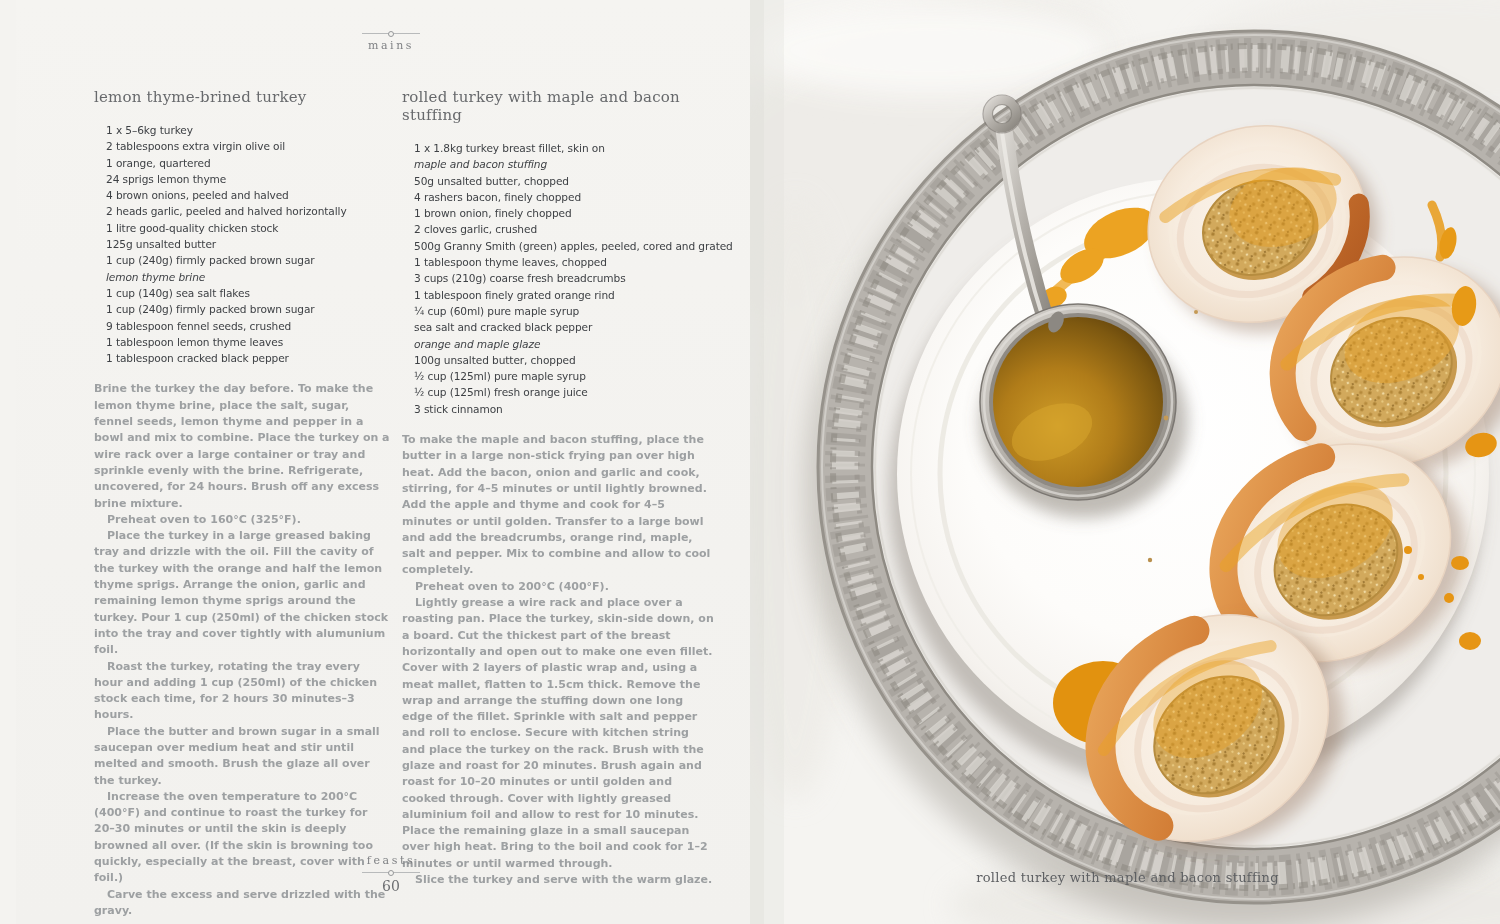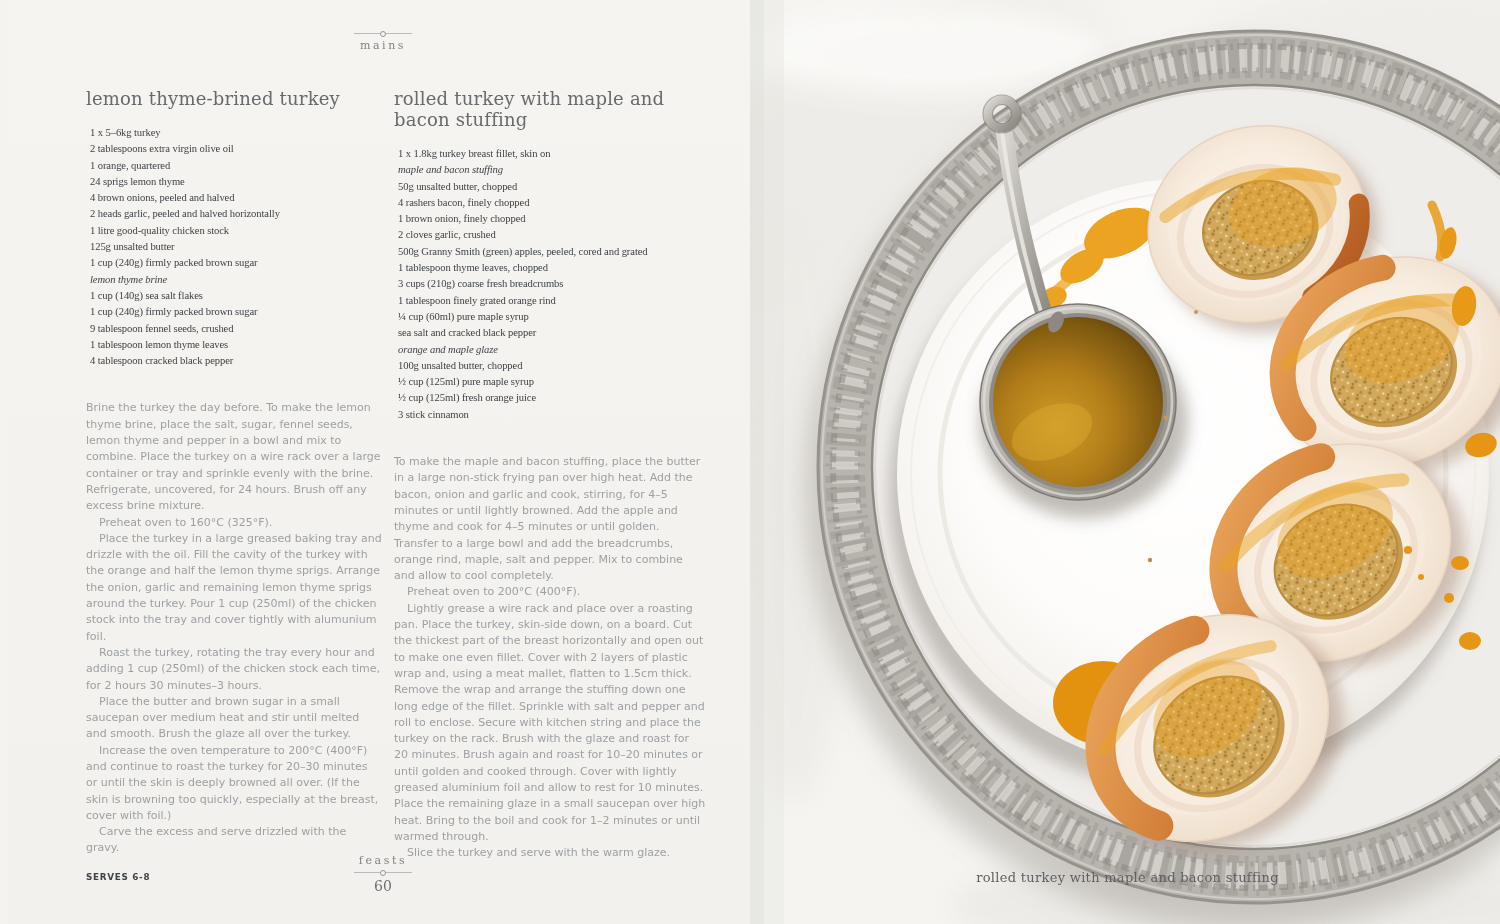--- a/index.html
+++ b/index.html
@@ -3,45 +3,45 @@
 <meta charset="utf-8">
 <style>
   html,body{margin:0;padding:0;}
   body{
     width:1500px;height:924px;position:relative;overflow:hidden;
     background:#f4f3f0;
     font-family:"DejaVu Sans","Liberation Sans",sans-serif;
   }
   .spread{position:absolute;inset:0;}
   .page{position:absolute;top:0;height:924px;}
-  .page-left{left:8px;width:750px;background:linear-gradient(180deg,#f5f4f1 0%,#f3f2ef 60%,#f2f1ee 100%);padding-left:28px;}
+  .page-left{left:16px;width:750px;background:linear-gradient(180deg,#f5f4f1 0%,#f3f2ef 60%,#f2f1ee 100%);padding-left:28px;}
   .page-left::after{content:'';position:absolute;right:0;top:0;width:30px;height:100%;
     background:linear-gradient(90deg,rgba(0,0,0,0) 0%,rgba(120,115,108,0.07) 100%);}
   .page-right{left:750px;width:750px;}
 
   
   .running-head,.page-footer{position:absolute;left:275px;width:200px;text-align:center;color:#85878a;}
   .running-head{top:28px;}
   .page-footer{top:854px;}
   .rh-label,.ft-label{font-family:"DejaVu Serif","Liberation Serif",serif;font-size:11px;letter-spacing:2.6px;color:#7f8184;}
   .orn{position:relative;width:58px;height:1px;background:#b8babb;margin:5px auto;}
   .orn .dot{position:absolute;left:50%;top:50%;transform:translate(-50%,-50%);
     width:4px;height:4px;border:1px solid #96989a;border-radius:50%;background:#f4f3f0;display:block;}
   .page-num{font-family:"DejaVu Serif","Liberation Serif",serif;font-size:14px;color:#6d6f72;margin-top:3px;}
 
   
   .recipe{position:absolute;top:88px;}
   .col1{left:78px;width:296px;}
   .col2{left:386px;width:312px;}
   .recipe-title{font-family:"DejaVu Serif","Liberation Serif",serif;font-weight:400;
-    font-size:18px;color:#67696c;letter-spacing:0.2px;margin:0 0 16px 0;}
-  .ingredients{margin:4px;font-family:Liberation Serif, serif;}
+    font-size:15px;color:#67696c;letter-spacing:0.2px;margin:0 0 16px 0;}
+  .ingredients{margin:12px;}
   .ing{font-size:10.6px;line-height:16.3px;color:#3e4145;letter-spacing:-0.1px;white-space:nowrap;}
   .ing.sub{font-style:italic;}
-  .method{margin-top:31px;font-size:11px;line-height:16.3px;color:#9da0a2;}
+  .method{margin-top:15px;font-size:11px;line-height:16.3px;color:#9da0a2;font-weight:bold;}
   .method p{margin:0;text-indent:13px;}
   .method p.pfirst{text-indent:0;}
   .serves{margin-top:15px;font-size:8.8px;font-weight:bold;color:#3e4145;letter-spacing:0.7px;}
 
   
   .photo-svg{position:absolute;left:0;top:0;width:750px;height:924px;display:block;}
   .photo-caption{position:absolute;left:205px;top:870px;width:345px;text-align:center;
     font-family:"DejaVu Serif","Liberation Serif",serif;font-size:13px;color:#5e6063;letter-spacing:0.3px;}
 </style>
 </head>
@@ -68,21 +68,21 @@
         <div class="ing">4 brown onions, peeled and halved</div>
         <div class="ing">2 heads garlic, peeled and halved horizontally</div>
         <div class="ing">1 litre good-quality chicken stock</div>
         <div class="ing">125g unsalted butter</div>
         <div class="ing">1 cup (240g) firmly packed brown sugar</div>
         <div class="ing sub">lemon thyme brine</div>
         <div class="ing">1 cup (140g) sea salt flakes</div>
         <div class="ing">1 cup (240g) firmly packed brown sugar</div>
         <div class="ing">9 tablespoon fennel seeds, crushed</div>
         <div class="ing">1 tablespoon lemon thyme leaves</div>
-        <div class="ing">4 tablespoon cracked black pepper</div>
+        <div class="ing">1 tablespoon cracked black pepper</div>
       </div>
       <div class="method">
         <p class="pfirst">Brine the turkey the day before. To make the lemon thyme brine, place the salt, sugar, fennel seeds, lemon thyme and pepper in a bowl and mix to combine. Place the turkey on a wire rack over a large container or tray and sprinkle evenly with the brine. Refrigerate, uncovered, for 24 hours. Brush off any excess brine mixture.</p>
         <p>Preheat oven to 160°C (325°F).</p>
         <p>Place the turkey in a large greased baking tray and drizzle with the oil. Fill the cavity of the turkey with the orange and half the lemon thyme sprigs. Arrange the onion, garlic and remaining lemon thyme sprigs around the turkey. Pour 1 cup (250ml) of the chicken stock into the tray and cover tightly with alumunium foil.</p>
         <p>Roast the turkey, rotating the tray every hour and adding 1 cup (250ml) of the chicken stock each time, for 2 hours 30 minutes–3 hours.</p>
         <p>Place the butter and brown sugar in a small saucepan over medium heat and stir until melted and smooth. Brush the glaze all over the turkey.</p>
         <p>Increase the oven temperature to 200°C (400°F) and continue to roast the turkey for 20–30 minutes or until the skin is deeply browned all over. (If the skin is browning too quickly, especially at the breast, cover with foil.)</p>
         <p>Carve the excess and serve drizzled with the gravy.</p>
       </div>

